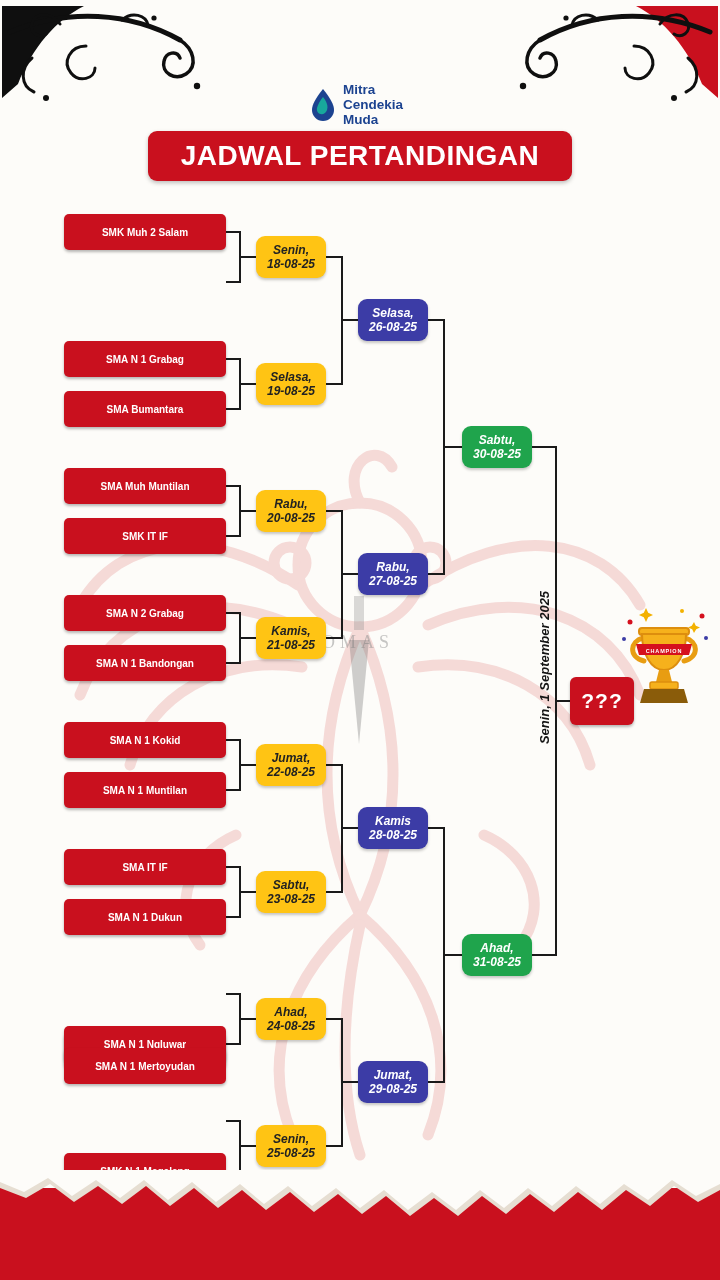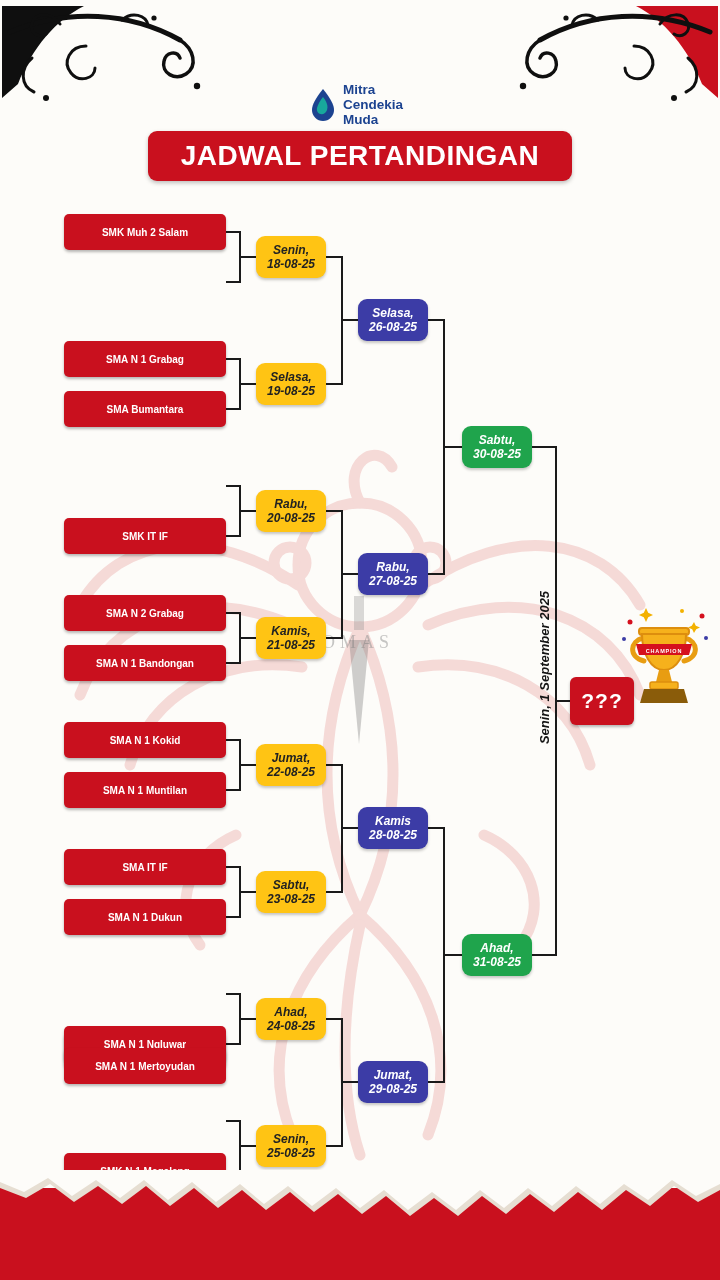--- a/index.html
+++ b/index.html
@@ -125,20 +125,21 @@
       <path d="M226,232 H240 V282 H226 M240,257 H256 M226,359 H240 V409 H226 M240,384 H256 M226,486 H240 V536 H226 M240,511 H256 M226,613 H240 V663 H226 M240,638 H256 M226,740 H240 V790 H226 M240,765 H256 M226,867 H240 V917 H226 M240,892 H256 M226,994 H240 V1044 H226 M240,1019 H256 M226,1121 H240 V1171 H226 M240,1146 H256"></path>
       <path d="M326,257 H342 V384 H326 M342,320 H358 M326,511 H342 V638 H326 M342,574 H358 M326,765 H342 V892 H326 M342,828 H358 M326,1019 H342 V1146 H326 M342,1082 H358"></path>
       <path d="M428,320 H444 V574 H428 M444,447 H462 M428,828 H444 V1082 H428 M444,955 H462"></path>
       <path d="M532,447 H556 V955 H532 M556,701 H570"></path>
     </g>
   </svg>
 
   <div class="team" style="top:214px">SMK Muh 2 Salam</div>
   <div class="team" style="top:341px">SMA N 1 Grabag</div>
   <div class="team" style="top:391px">SMA Bumantara</div>
+  <div class="team" style="top:468px">SMA Muh Muntilan</div>
   <div class="team" style="top:518px">SMK IT IF</div>
   <div class="team" style="top:595px">SMA N 2 Grabag</div>
   <div class="team" style="top:645px">SMA N 1 Bandongan</div>
   <div class="team" style="top:722px">SMA N 1 Kokid</div>
   <div class="team" style="top:772px">SMA N 1 Muntilan</div>
   <div class="team" style="top:849px">SMA IT IF</div>
   <div class="team" style="top:899px">SMA N 1 Dukun</div>
   <div class="team" style="top:1032px">SMK N 1 Salam</div>
   <div class="team" style="top:1026px">SMA N 1 Ngluwar</div>
   <div class="team" style="top:1048px">SMA N 1 Mertoyudan</div>

